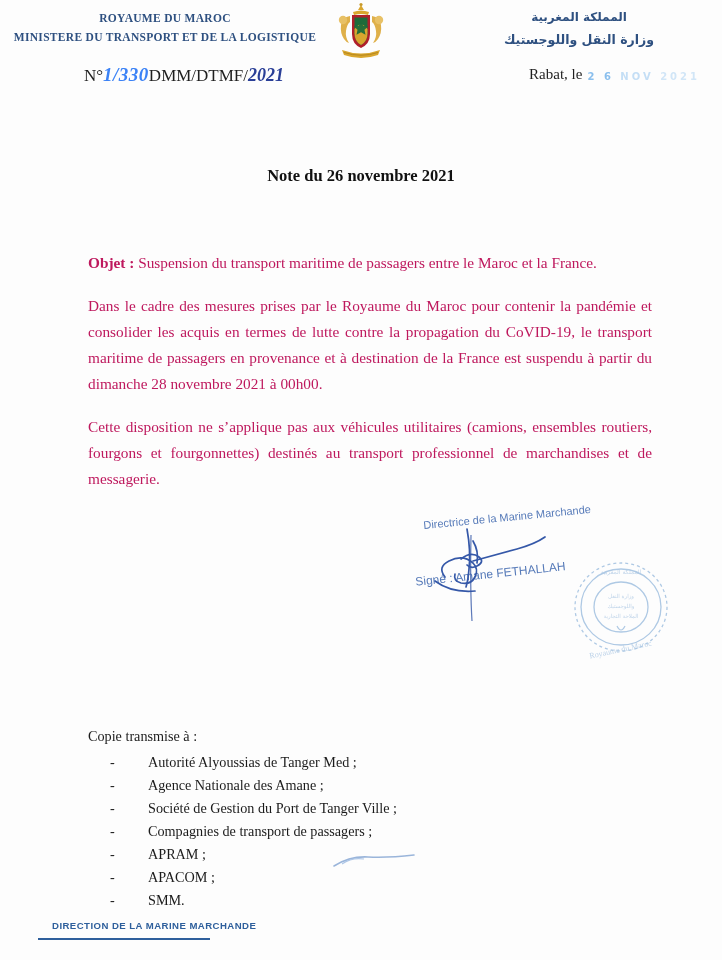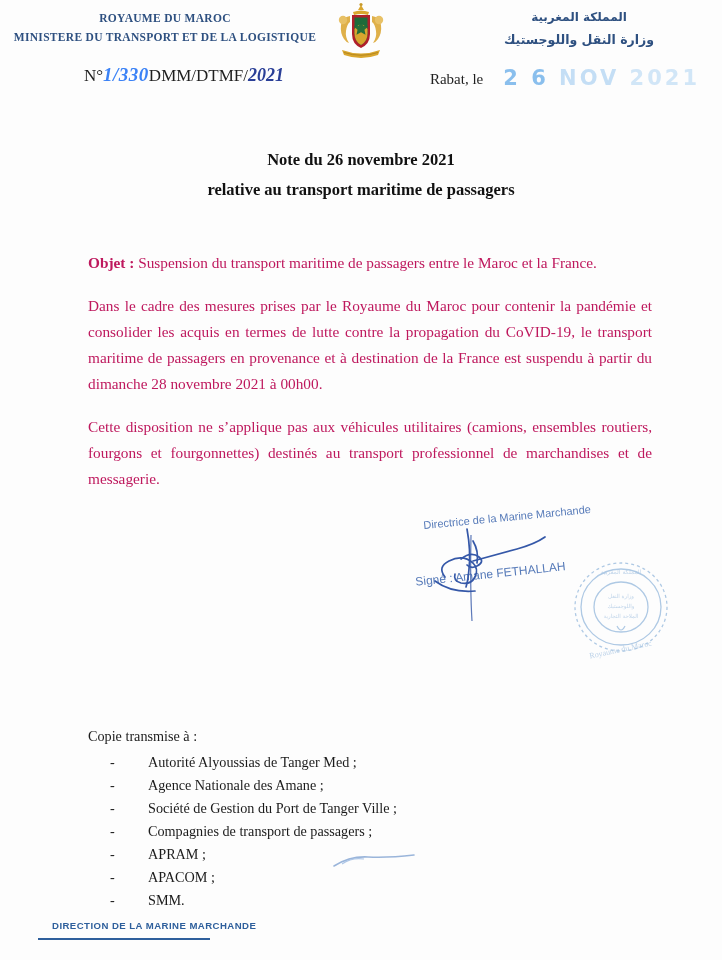--- a/index.html
+++ b/index.html
@@ -84,37 +84,37 @@
   }
   .dateline {
     position: absolute;
     right: 22px; top: 66px;
     font-size: 15px;
     color: #1f1f1f;
     white-space: nowrap;
   }
   .datestamp {
     display: inline-block;
-    margin-left: 20px;
+    margin-left: 5px;
     color: #5fa8e8;
     font-family: "DejaVu Sans", sans-serif;
     font-weight: bold;
-    font-size: 21px;
+    font-size: 10px;
     opacity: .72;
     letter-spacing: 3px;
     filter: blur(.35px);
     vertical-align: -1px;
   }
   .datestamp .faint { opacity: .5; }
   .datestamp .faint2 { opacity: .38; }
 
   
   .title {
     position: absolute;
-    top: 150px; left: 0; right: 0;
+    top: 166px; left: 0; right: 0;
     text-align: center;
     font-weight: bold;
     font-size: 16.5px;
     color: #111;
   }
   .title .t2 { margin-top: 10px; }
 
   
   .body {
     position: absolute;
@@ -304,21 +304,20 @@
       <span>N°</span><span class="ink">1/330</span><span>DMM/DTMF/</span><span class="ink2">2021</span>
     </div>
 
     <div class="dateline">
       <span>Rabat, le</span><span class="datestamp">2&nbsp;6&nbsp;<span class="faint">NOV</span>&nbsp;<span class="faint2">2021</span></span>
     </div>
   </div>
 
   <div class="title">
     <div class="t1">Note du 26 novembre 2021</div>
-    <div class="t2">relative au transport maritime de passagers</div>
   </div>
 
   <div class="body">
     <div class="para">
       <b>Objet :</b>
       <span>Suspension du transport maritime de passagers entre le Maroc et la France.</span>
     </div>
     <div class="para">Dans le cadre des mesures prises par le Royaume du Maroc pour contenir la pandémie et consolider les acquis en termes de lutte contre la propagation du CoVID-19, le transport maritime de passagers en provenance et à destination de la France est suspendu à partir du dimanche 28 novembre 2021 à 00h00.</div>
     <div class="para">Cette disposition ne s’applique pas aux véhicules utilitaires (camions, ensembles routiers, fourgons et fourgonnettes) destinés au transport professionnel de marchandises et de messagerie.</div>
   </div>

